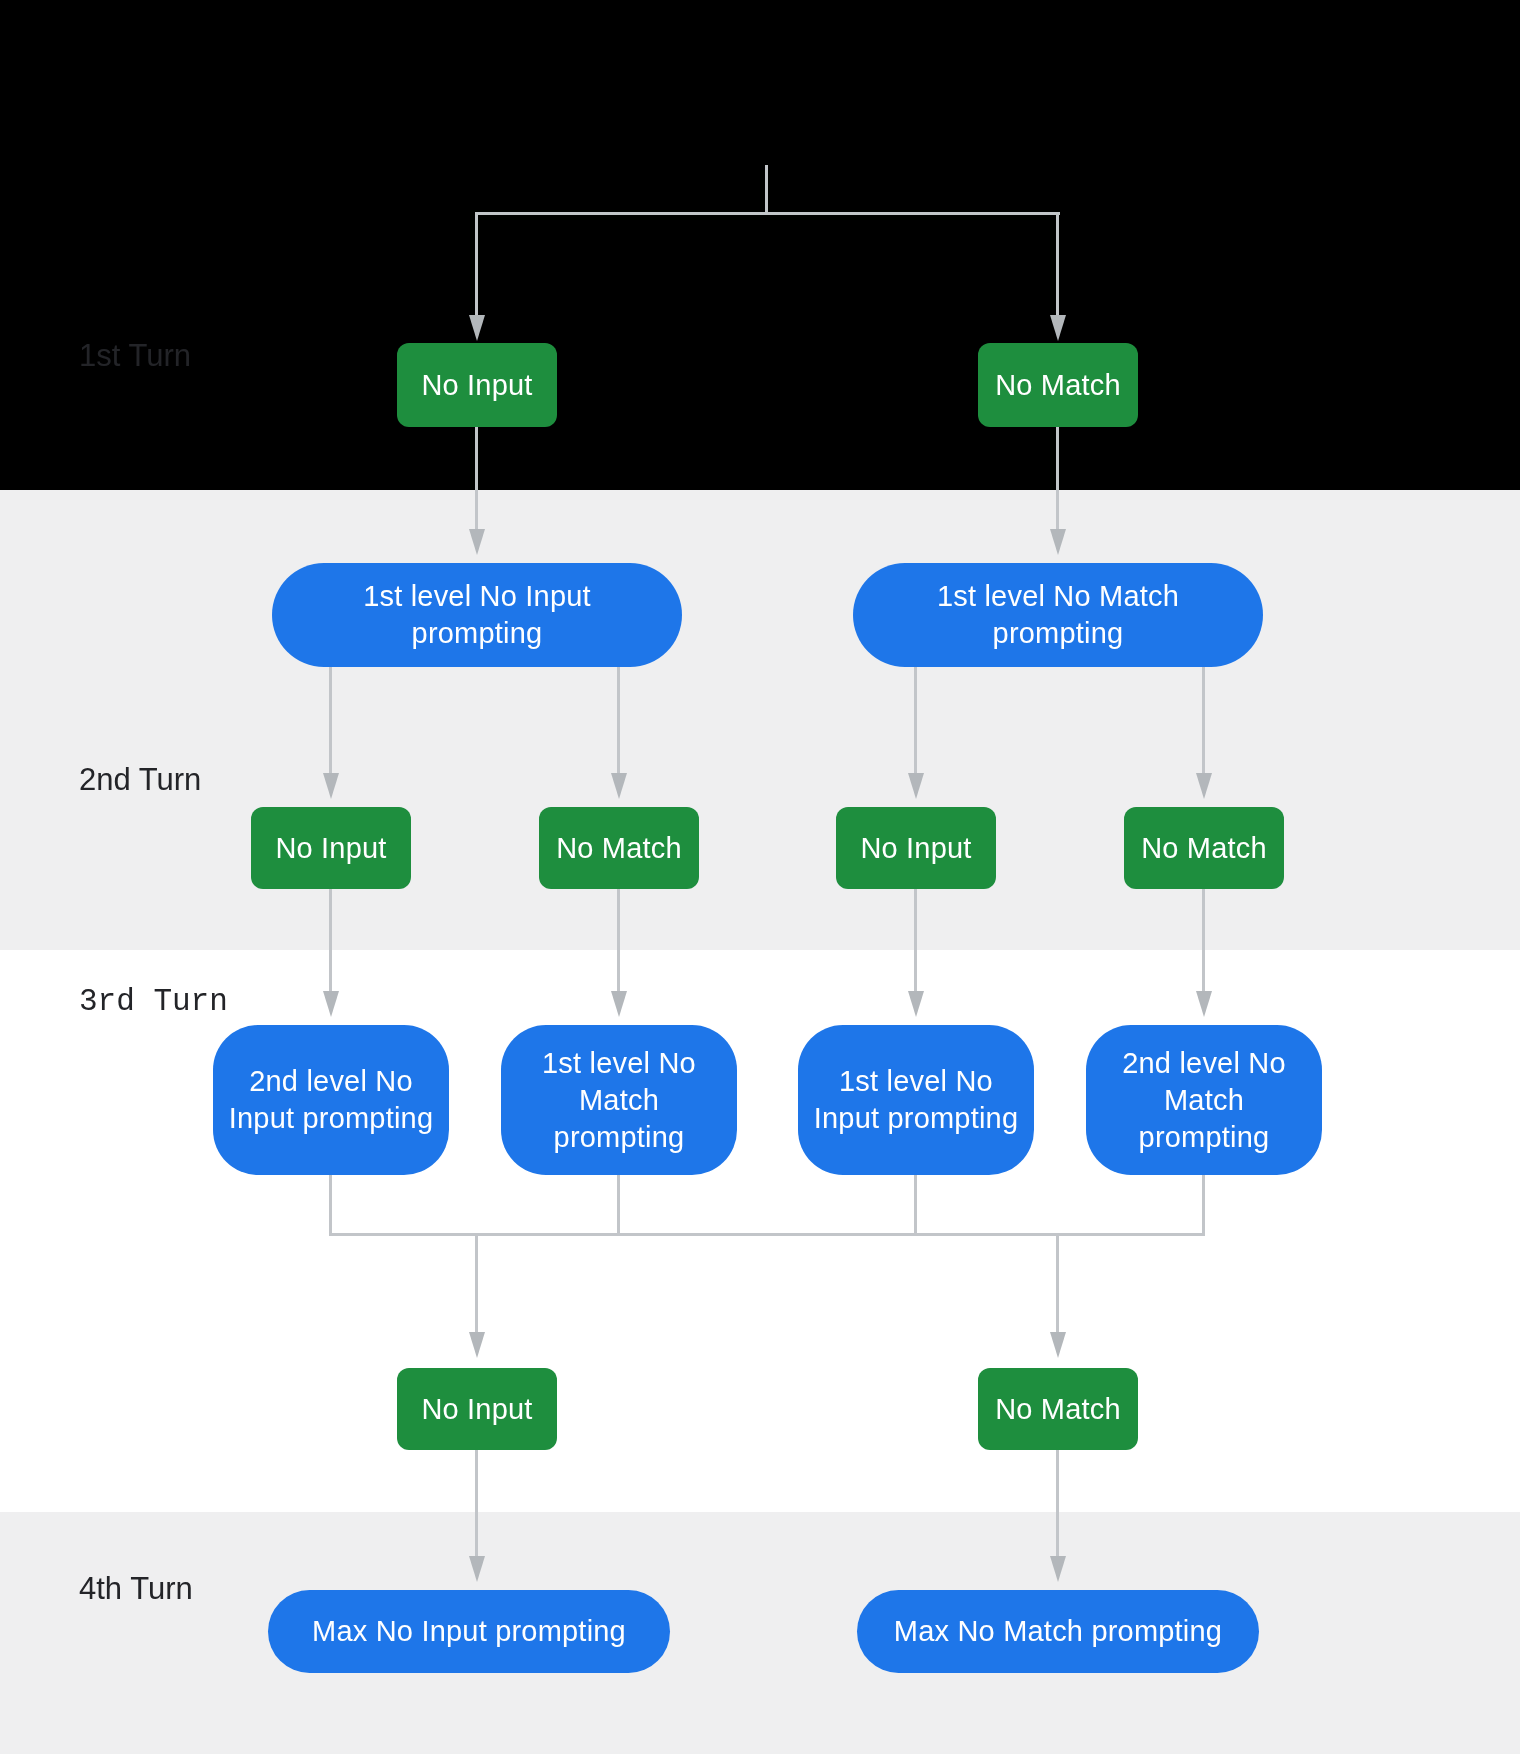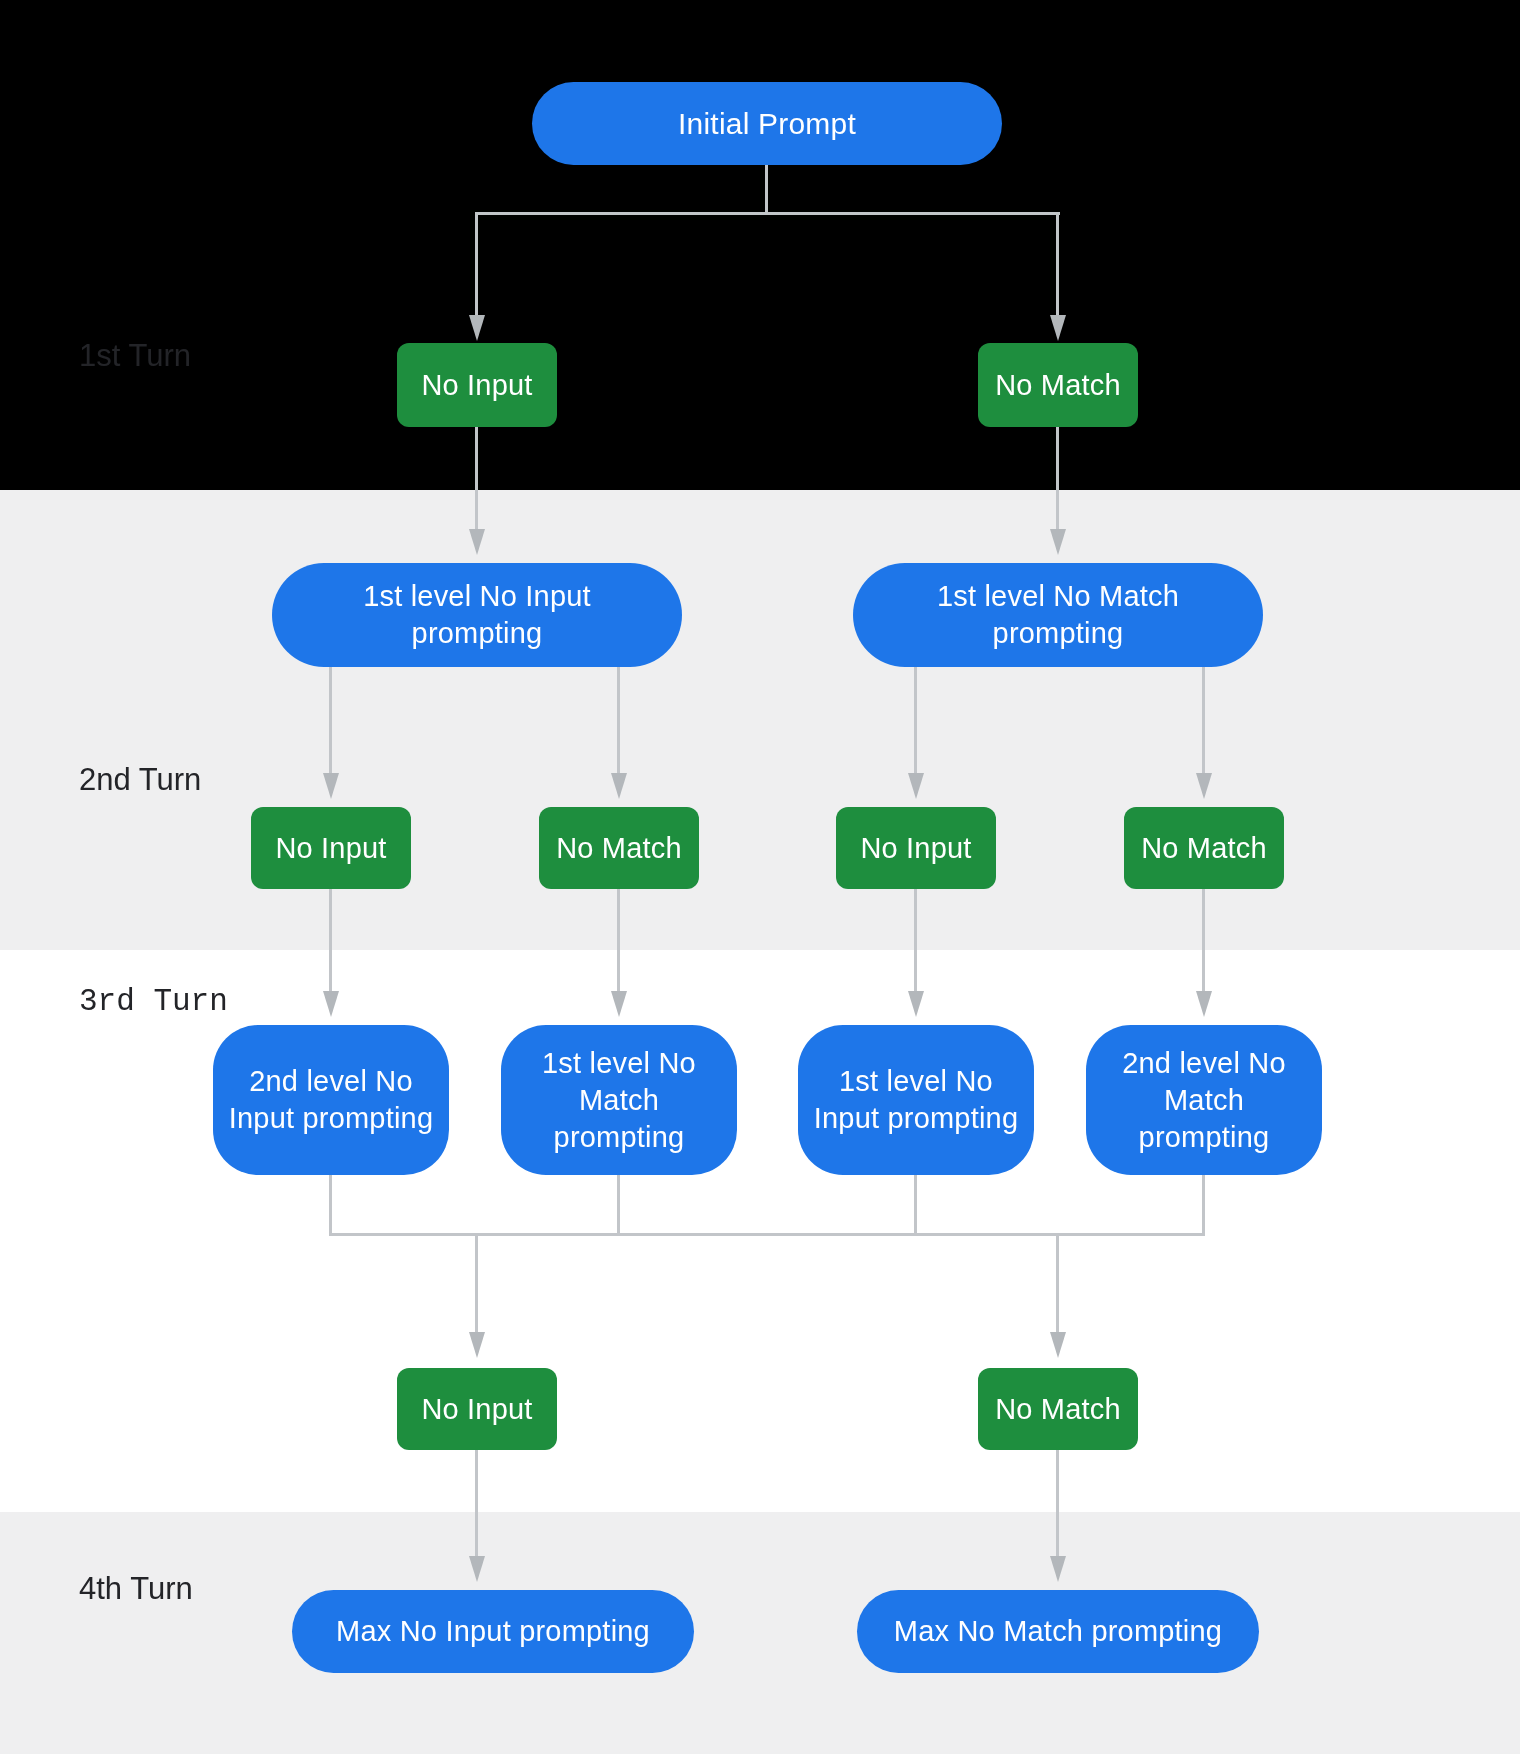--- a/index.html
+++ b/index.html
@@ -88,37 +88,36 @@
   <div class="edge v" style="left:475px;top:1233px;height:99px;"></div>
   <div class="head" style="left:469px;top:1332px;"></div>
   <div class="edge v" style="left:1056px;top:1233px;height:99px;"></div>
   <div class="head" style="left:1050px;top:1332px;"></div>
 
   <div class="edge v" style="left:475px;top:1450px;height:106px;"></div>
   <div class="head" style="left:469px;top:1556px;"></div>
   <div class="edge v" style="left:1056px;top:1450px;height:106px;"></div>
   <div class="head" style="left:1050px;top:1556px;"></div>
 
-  <div class="node blue pill" style="left:532px;top:82px;width:470px;height:83px;border-radius:42px;font-size:30px;">Initial Prompt</div>
 
   <div class="node green" style="left:397px;top:343px;width:160px;height:84px;">No Input</div>
   <div class="node green" style="left:978px;top:343px;width:160px;height:84px;">No Match</div>
 
   <div class="node blue pill" style="left:272px;top:563px;width:410px;height:104px;padding:0 30px;">1st level No Input prompting</div>
   <div class="node blue pill" style="left:853px;top:563px;width:410px;height:104px;padding:0 30px;">1st level No Match prompting</div>
 
   <div class="node green" style="left:251px;top:807px;width:160px;height:82px;">No Input</div>
   <div class="node green" style="left:539px;top:807px;width:160px;height:82px;">No Match</div>
   <div class="node green" style="left:836px;top:807px;width:160px;height:82px;">No Input</div>
   <div class="node green" style="left:1124px;top:807px;width:160px;height:82px;">No Match</div>
 
   <div class="node blue rounded-box" style="left:213px;top:1025px;width:236px;height:150px;padding:0 10px;">2nd level No Input prompting</div>
   <div class="node blue rounded-box" style="left:501px;top:1025px;width:236px;height:150px;padding:0 10px;">1st level No Match prompting</div>
   <div class="node blue rounded-box" style="left:798px;top:1025px;width:236px;height:150px;padding:0 10px;">1st level No Input prompting</div>
   <div class="node blue rounded-box" style="left:1086px;top:1025px;width:236px;height:150px;padding:0 10px;">2nd level No Match prompting</div>
 
   <div class="node green" style="left:397px;top:1368px;width:160px;height:82px;">No Input</div>
   <div class="node green" style="left:978px;top:1368px;width:160px;height:82px;">No Match</div>
 
-  <div class="node blue pill" style="left:292px;top:1590px;width:402px;height:83px;border-radius:42px;text-align:center;">Max No Input prompting</div>
+  <div class="node blue pill" style="left:268px;top:1590px;width:402px;height:83px;border-radius:42px;text-align:center;">Max No Input prompting</div>
   <div class="node blue pill" style="left:857px;top:1590px;width:402px;height:83px;border-radius:42px;">Max No Match prompting</div>
 
 </div>
 
 </body></html>

